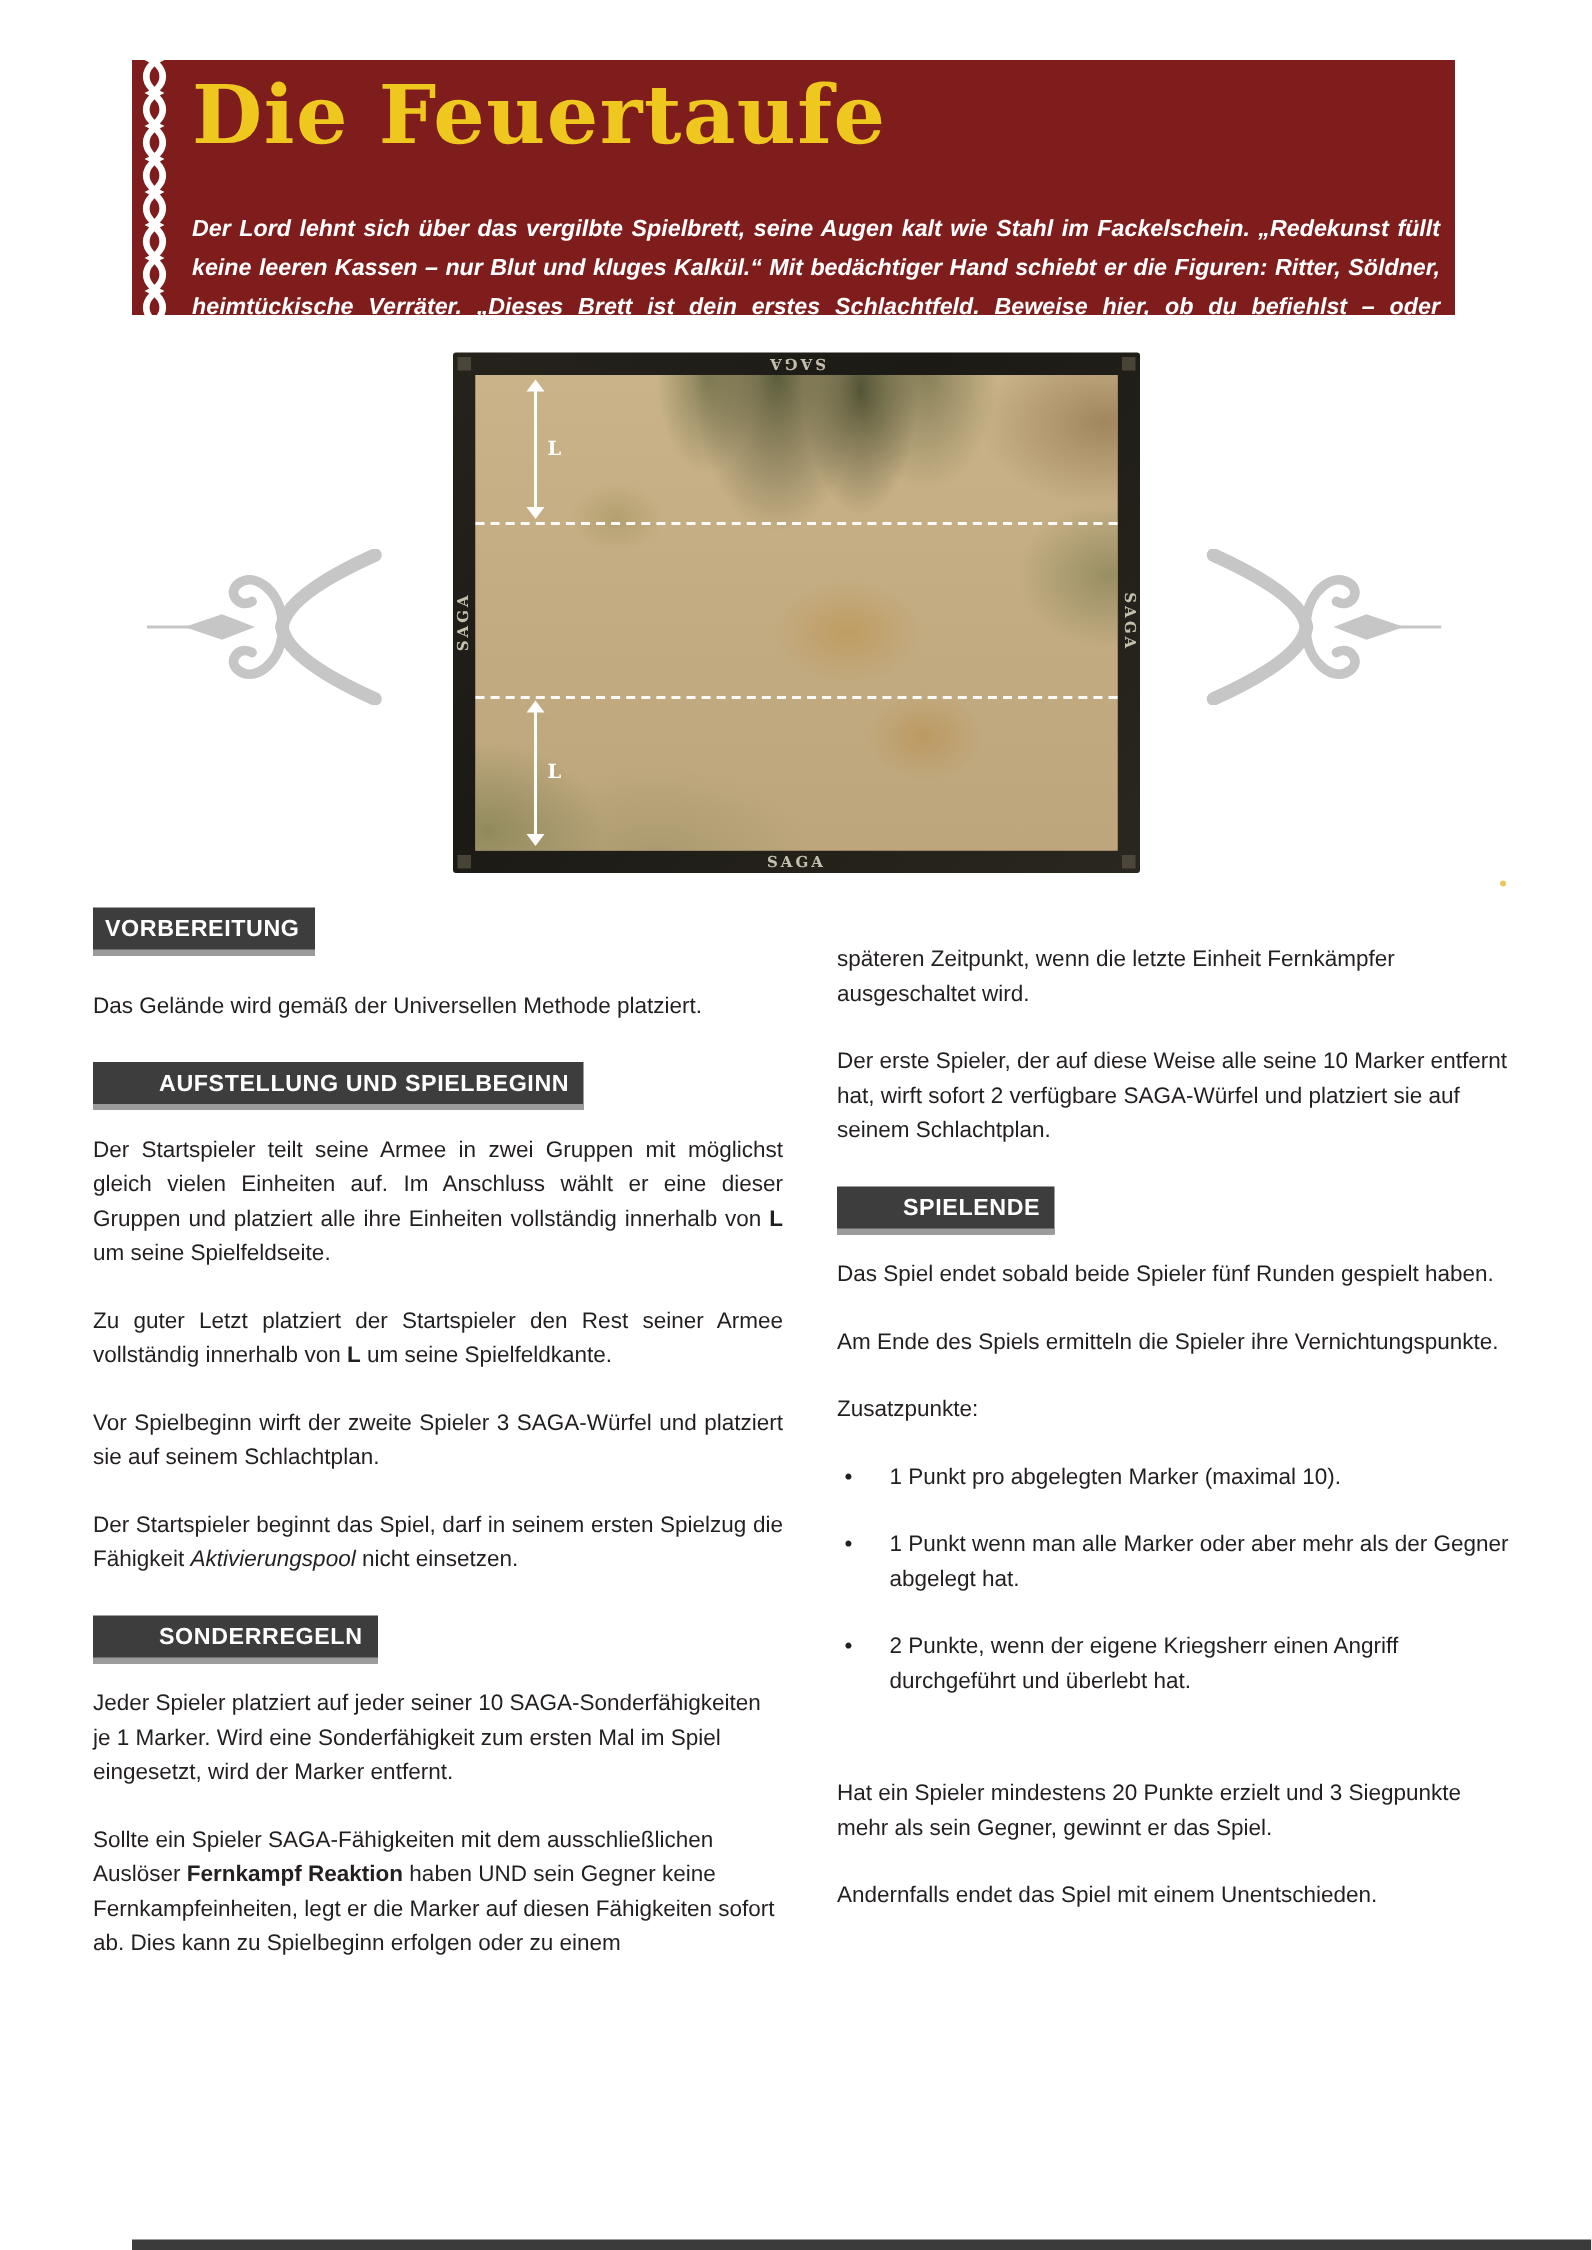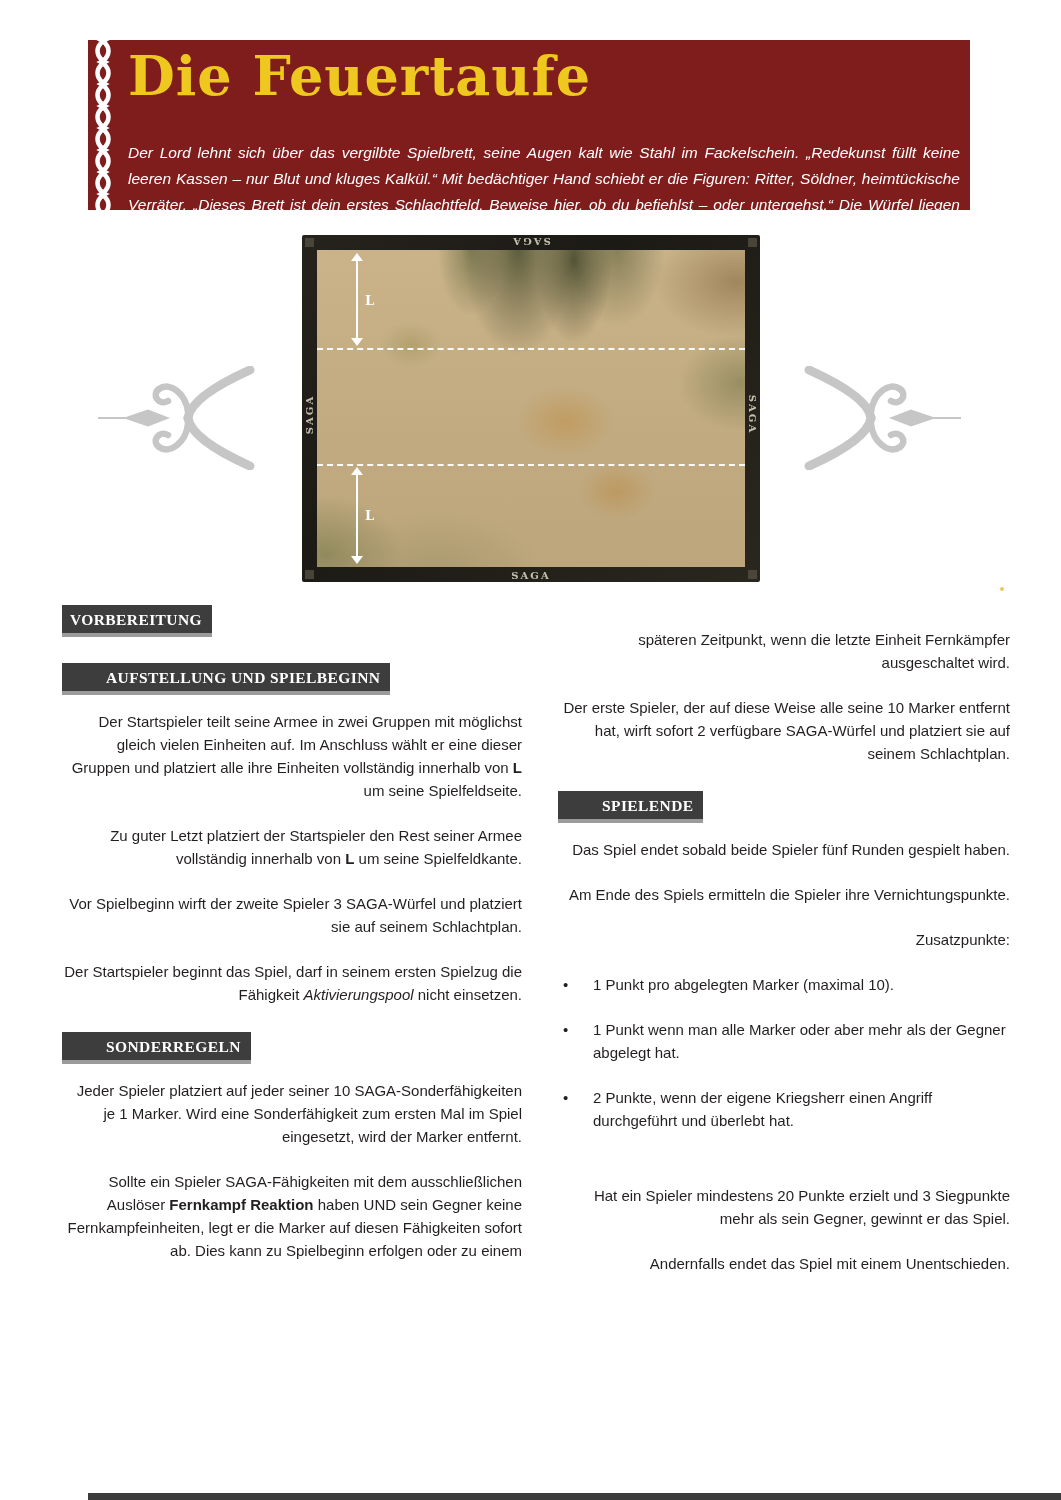--- a/index.html
+++ b/index.html
@@ -5,21 +5,21 @@
   html,body{margin:0;padding:0;background:#ffffff;}
   .page{position:relative;width:1061px;height:1500px;background:#ffffff;overflow:hidden;
         font-family:"Liberation Sans",sans-serif;color:#231f20;}
 
   
   .hero{position:absolute;left:88px;top:40px;width:882px;height:170px;background:#7f1d1d;}
   .braid{position:absolute;left:0;top:0;width:30px;height:100%;}
   .hero-title{position:absolute;left:40px;top:4px;font-family:"DejaVu Serif",serif;
               font-weight:bold;font-size:54px;letter-spacing:1px;color:#eec81e;}
   .hero-flavor{position:absolute;left:40px;top:100px;width:832px;color:#ffffff;
-               font-weight:normal;font-style:italic;font-size:15.5px;line-height:26px;text-align:justify;}
+               font-weight:bold;font-style:italic;font-size:15.5px;line-height:26px;text-align:justify;}
 
   
   .board{position:absolute;left:302px;top:235px;width:458px;height:347px;
          background:linear-gradient(135deg,#26231d 0%,#1c1a15 40%,#2a271f 100%);border-radius:2px;}
   .board .corner{position:absolute;width:9px;height:9px;background:#575143;opacity:.75;}
   .corner.tl{left:3px;top:3px;} .corner.tr{right:3px;top:3px;}
   .corner.bl{left:3px;bottom:3px;} .corner.br{right:3px;bottom:3px;}
   .frame-label{position:absolute;color:rgba(226,220,200,.85);font-family:"DejaVu Serif",serif;
                font-size:10px;letter-spacing:2px;font-weight:bold;}
   .frame-label.top{left:50%;top:1px;transform:translateX(-50%) rotate(180deg);}
@@ -57,23 +57,23 @@
   
   .flourish{position:absolute;top:366px;width:158px;height:104px;}
   .flourish.fl-left{left:98px;}
   .flourish.fl-right{left:803px;transform:scaleX(-1);}
 
   
   .col{position:absolute;font-size:15px;line-height:23px;}
   .col-left{left:62px;top:605px;width:460px;}
   .col-right{left:558px;top:628px;width:452px;}
   .sec-h{display:inline-block;background:#3e3d3d;color:#ffffff;font-weight:bold;font-size:15.5px;
-         letter-spacing:.4px;padding:3px 10px 2px 8px;border-bottom:4px solid #9b9b9b;margin:0;font-family:Liberation Serif, serif;}
+         letter-spacing:.4px;padding:3px 10px 2px 8px;border-bottom:4px solid #9b9b9b;margin:0;}
   .sec-h.mt{margin-top:26px;padding-left:44px;}
-  .col p{margin:22px 0 0 0;text-align:right;}
+  .col p{margin:22px 0 0 0;}
   .col p.first{margin-top:15px;}
   .col p.top0{margin-top:0;}
   .just{text-align:justify;}
   .bullets{margin:22px 0 0 0;padding:0;list-style:none;}
   .bullets li{display:flex;margin-top:22px;}
   .bullets li:first-child{margin-top:0;}
   .bullets .dot{width:13px;flex:0 0 13px;margin-left:5px;}
   .bullets .btxt{flex:1;padding-left:17px;}
   .big-gap{margin-top:52px !important;}
 
@@ -142,20 +142,21 @@
       <path d="M152,100 C112,82 92,66 90,52" stroke-width="9"></path>
       <path d="M90,46 C88,28 72,15 61,23 C53,29 61,40 70,35" stroke-width="6.5"></path>
       <path d="M90,58 C88,76 72,89 61,81 C53,75 61,64 70,69" stroke-width="6.5"></path>
     </g>
     <polygon points="25,52 50,43.5 72,52 50,60.5" fill="#c6c6c6"></polygon>
     <rect x="0" y="51" width="30" height="2" fill="#c6c6c6"></rect>
   </svg>
 
   <div class="col col-left">
     <h2 class="sec-h">VORBEREITUNG</h2>
+    <p>Das Gelände wird gemäß der Universellen Methode platziert.</p>
 
     <h2 class="sec-h mt">AUFSTELLUNG UND SPIELBEGINN</h2>
     <p class="first just"><span>Der Startspieler teilt seine Armee in zwei Gruppen mit möglichst gleich vielen Einheiten auf. Im Anschluss wählt er eine dieser Gruppen und platziert alle ihre Einheiten vollständig innerhalb von </span><b>L</b><span> um seine Spielfeldseite.</span></p>
     <p class="just"><span>Zu guter Letzt platziert der Startspieler den Rest seiner Armee vollständig innerhalb von </span><b>L</b><span> um seine Spielfeldkante.</span></p>
     <p class="just">Vor Spielbeginn wirft der zweite Spieler 3 SAGA-Würfel und platziert sie auf seinem Schlachtplan.</p>
     <p class="just"><span>Der Startspieler beginnt das Spiel, darf in seinem ersten Spielzug die Fähigkeit </span><i>Aktivierungspool</i><span> nicht einsetzen.</span></p>
 
     <h2 class="sec-h mt">SONDERREGELN</h2>
     <p class="first">Jeder Spieler platziert auf jeder seiner 10 SAGA-Sonderfähigkeiten je 1 Marker. Wird eine Sonderfähigkeit zum ersten Mal im Spiel eingesetzt, wird der Marker entfernt.</p>
     <p><span>Sollte ein Spieler SAGA-Fähigkeiten mit dem ausschließlichen Auslöser </span><b>Fernkampf Reaktion</b><span> haben UND sein Gegner keine Fernkampfeinheiten, legt er die Marker auf diesen Fähigkeiten sofort ab. Dies kann zu Spielbeginn erfolgen oder zu einem</span></p>

